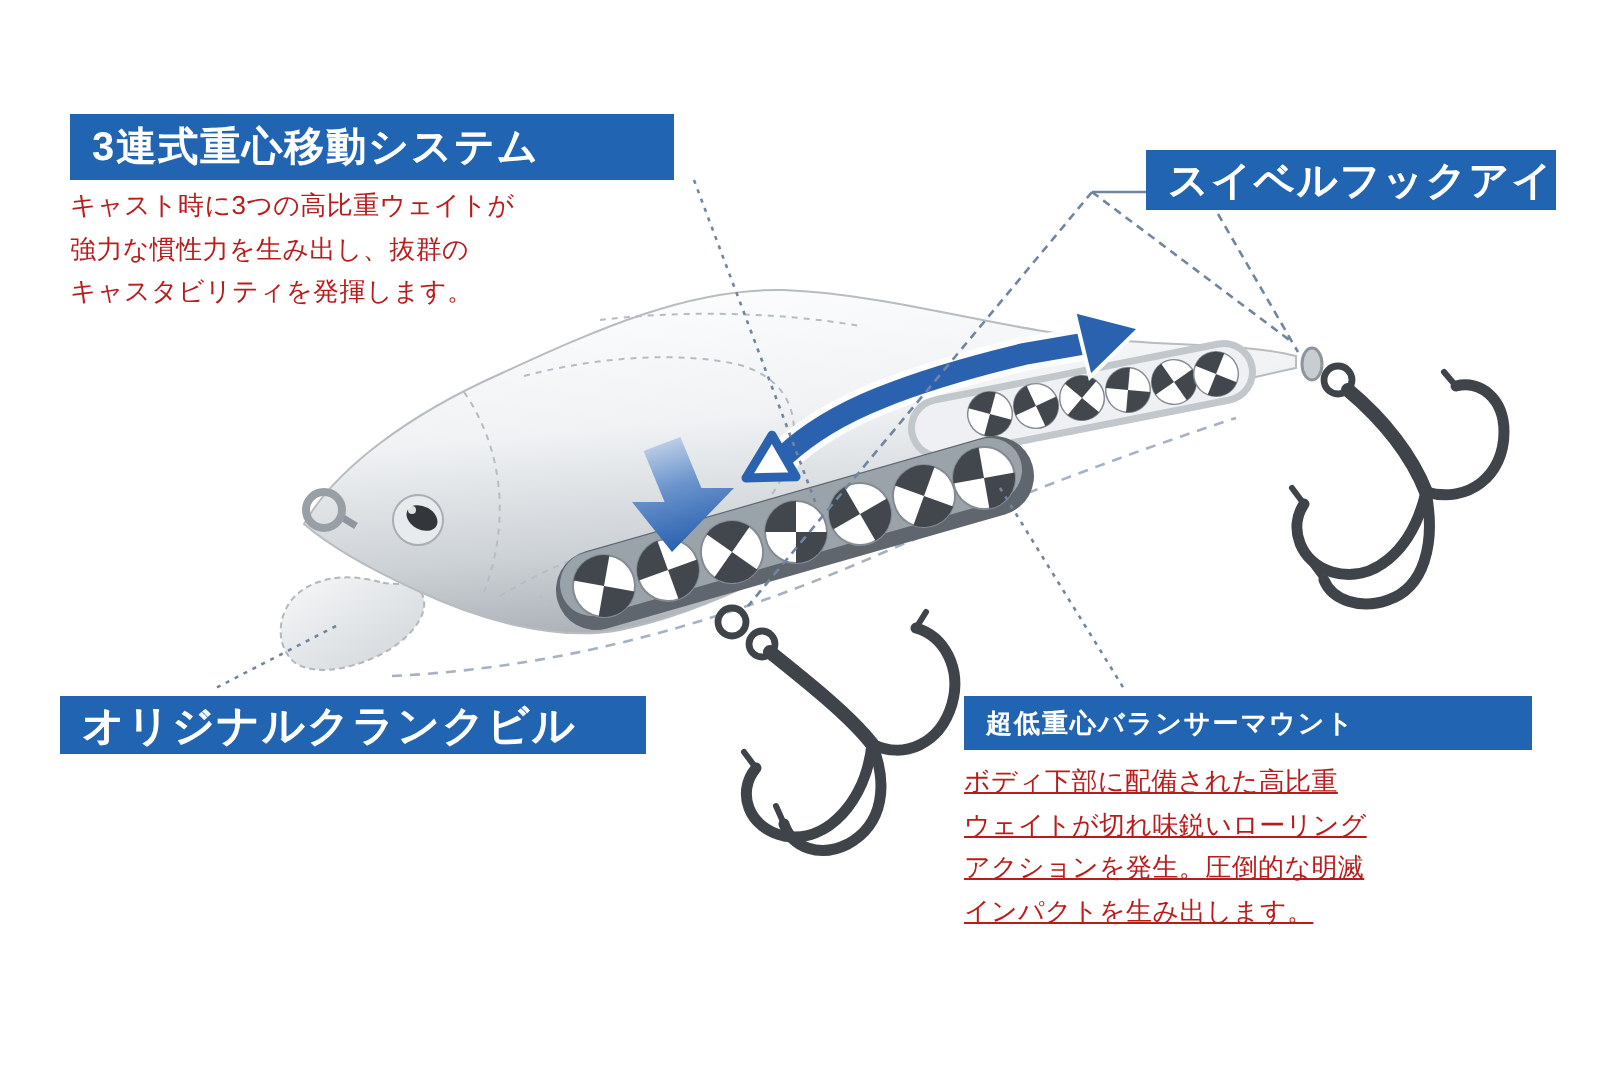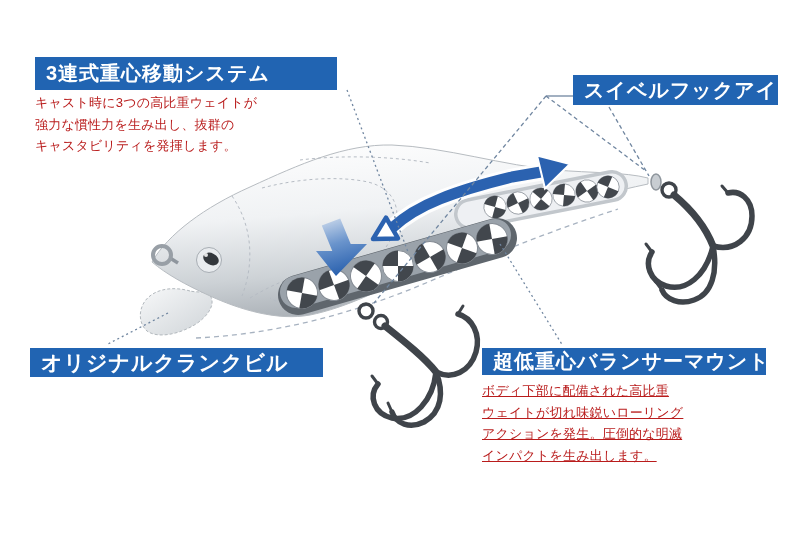--- a/index.html
+++ b/index.html
@@ -24,21 +24,21 @@
   .b-tl{left:35px;top:92px;width:340px;}
   
   .c-tr{left:573px;top:75px;}
   .c-tr .callout-header{width:205px;height:30px;font-size:20px;}
   
   .c-bl{left:30px;top:348px;}
   .c-bl .callout-header{width:293px;height:29px;font-size:21px;}
   .b-bl{left:30px;top:379px;width:320px;}
   
   .c-br{left:482px;top:348px;}
-  .c-br .callout-header{width:284px;height:27px;font-size:20px;}
+  .c-br .callout-header{width:284px;height:27px;font-size:13px;}
   .b-br{left:482px;top:380px;width:305px;text-decoration:underline;}
 </style>
 </head>
 <body>
 
 <div class="stage">
 
   <svg width="800" height="533" viewBox="0 0 800 533">
     <defs>
       <linearGradient id="bodyg" x1="0" y1="0" x2="0.25" y2="1">

